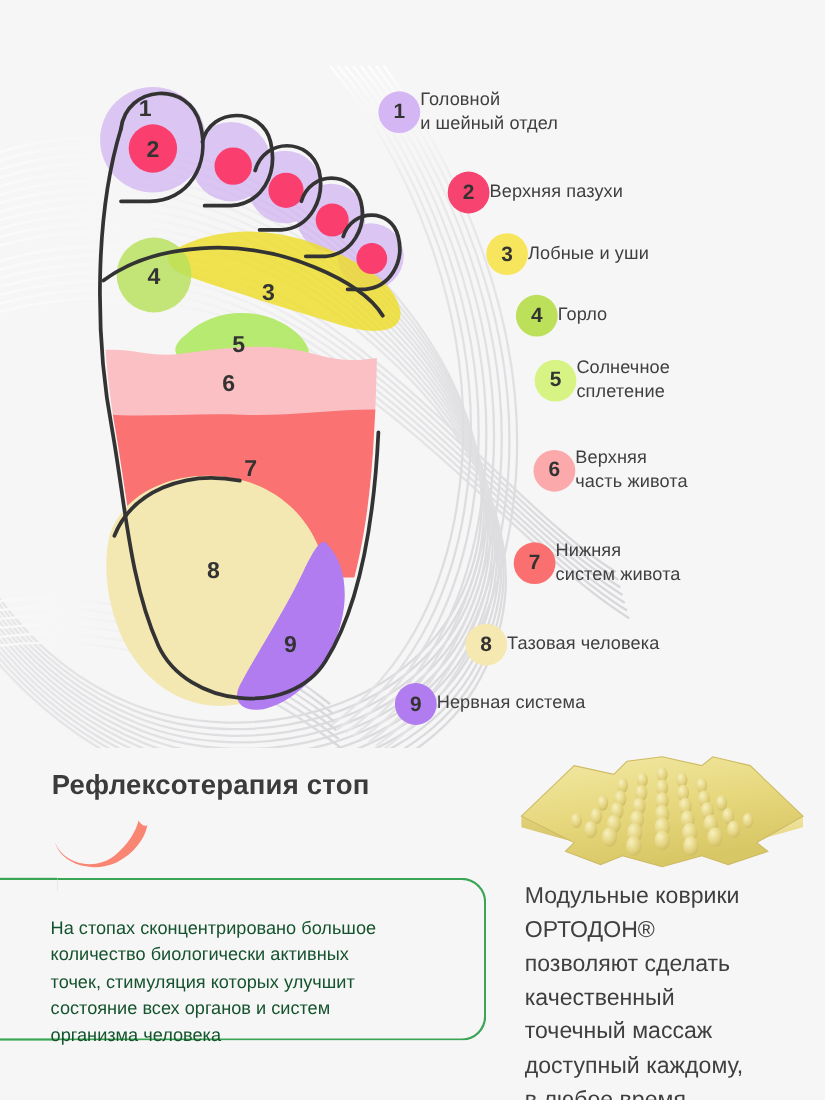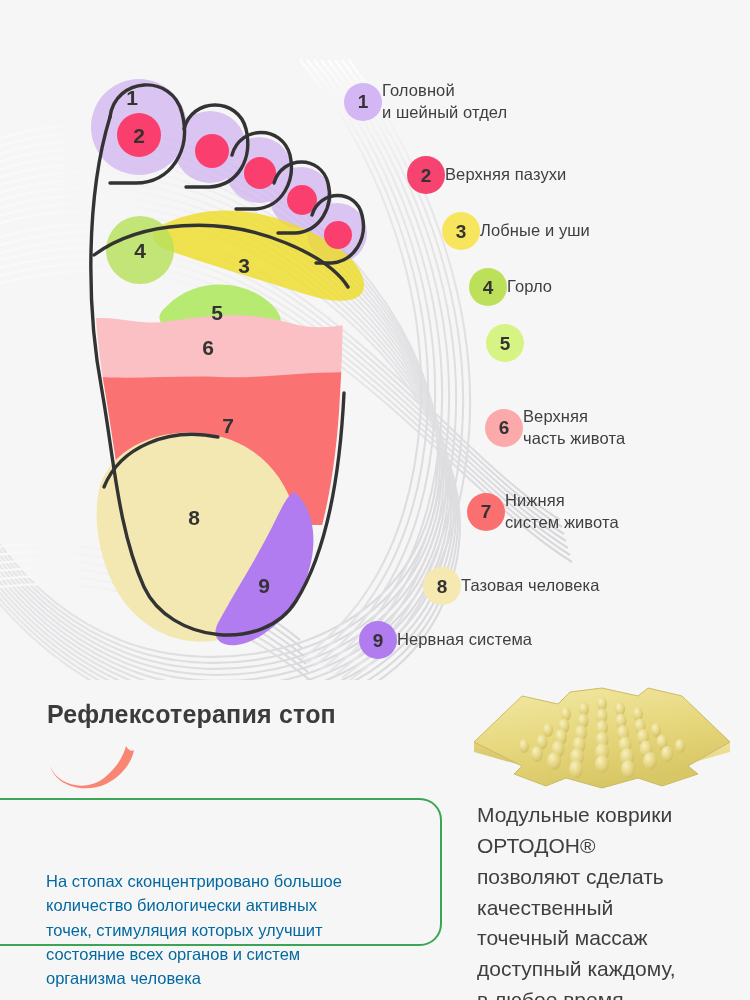--- a/index.html
+++ b/index.html
@@ -101,25 +101,25 @@
     left: -52px;
     width: 52px;
     height: 2px;
     background: #3aa655;
   }
   .green-bracket::before { top: -2px; }
   .green-bracket::after  { bottom: -2px; }
 
   .left-paragraph {
     position: absolute;
-    left: 46px; top: 869px;
+    left: 46px; top: 832px;
     width: 390px;
     font-size: 16.5px;
     line-height: 1.47;
-    color: #0369a1;
+    color: #14532d;
     white-space: pre-line;
     z-index: 5;
   }
 
   
   .mat-img {
     position: absolute;
     left: 462px; top: 682px;
     width: 280px; height: 112px;
     z-index: 5;
@@ -313,20 +313,22 @@
       <div class="badge" style="background:#bde05a">
           <span>4</span>
         </div>
       <div class="legend-label">Горло</div>
     </div>
 
     <div class="legend-row" style="left:156px; top:254px;">
       <div class="badge" style="background:#d6f384">
           <span>5</span>
         </div>
+      <div class="legend-label">Солнечное
+сплетение</div>
     </div>
 
     <div class="legend-row" style="left:155px; top:336px;">
       <div class="badge" style="background:#fba9ab">
           <span>6</span>
         </div>
       <div class="legend-label">Верхняя
 часть живота</div>
     </div>
 

